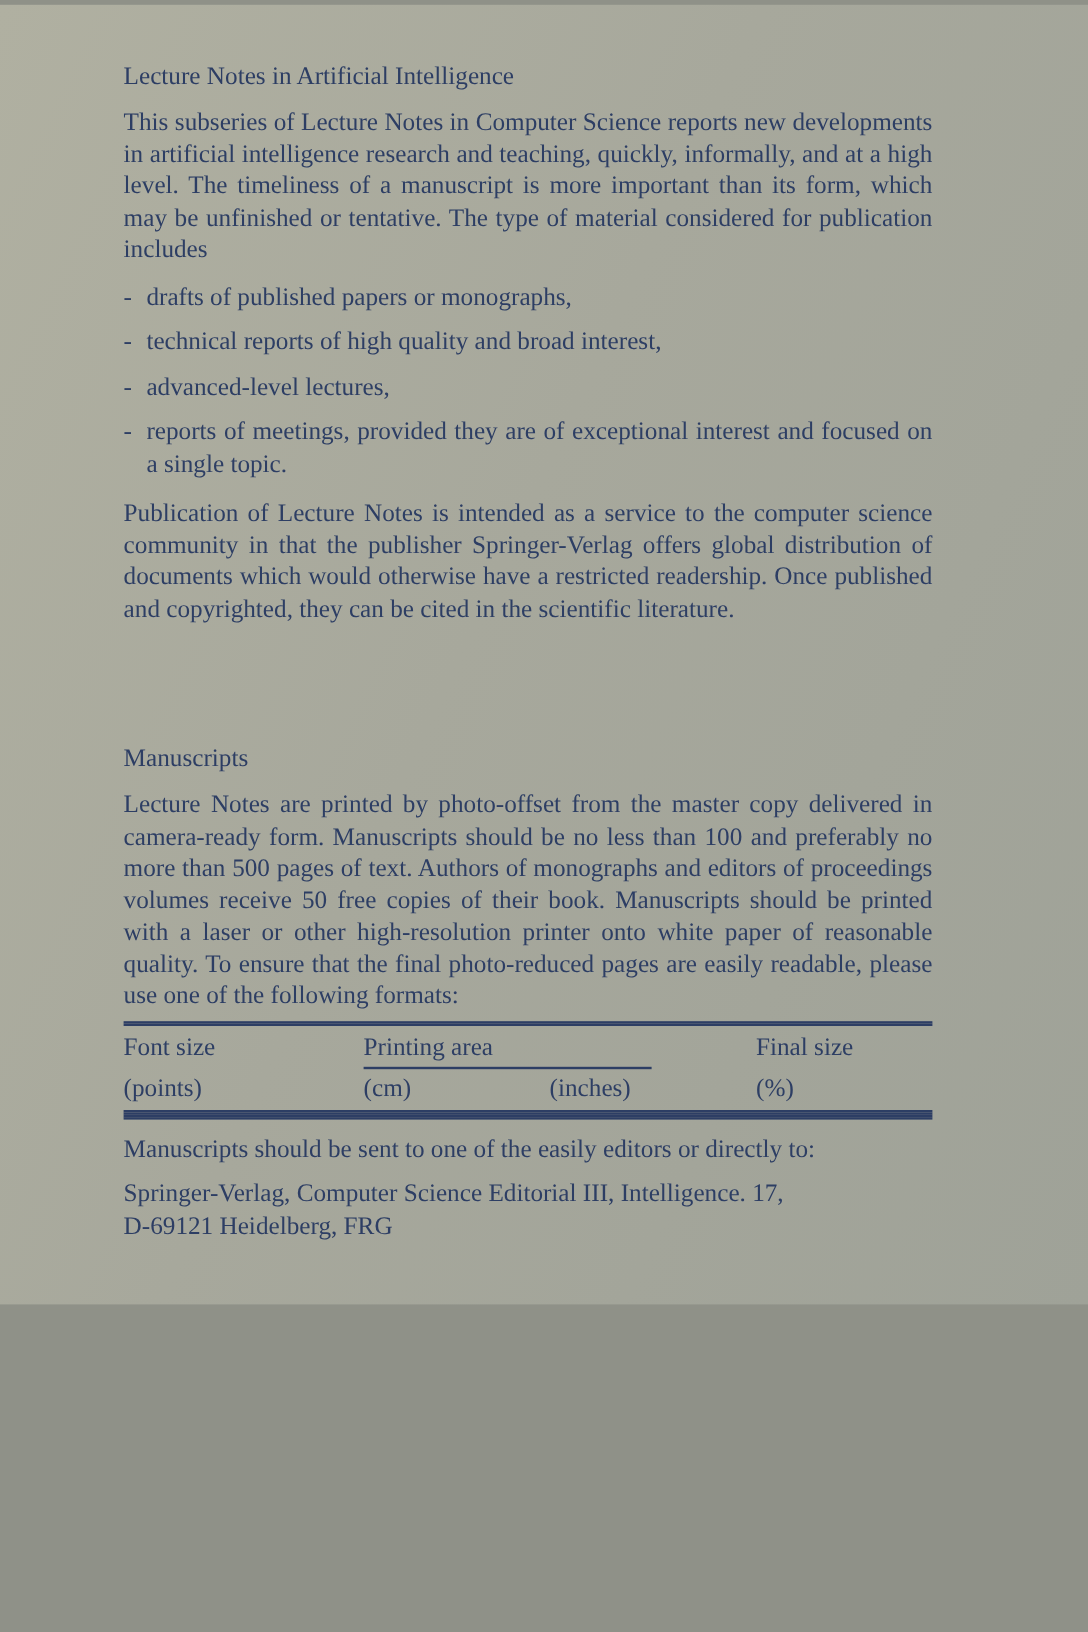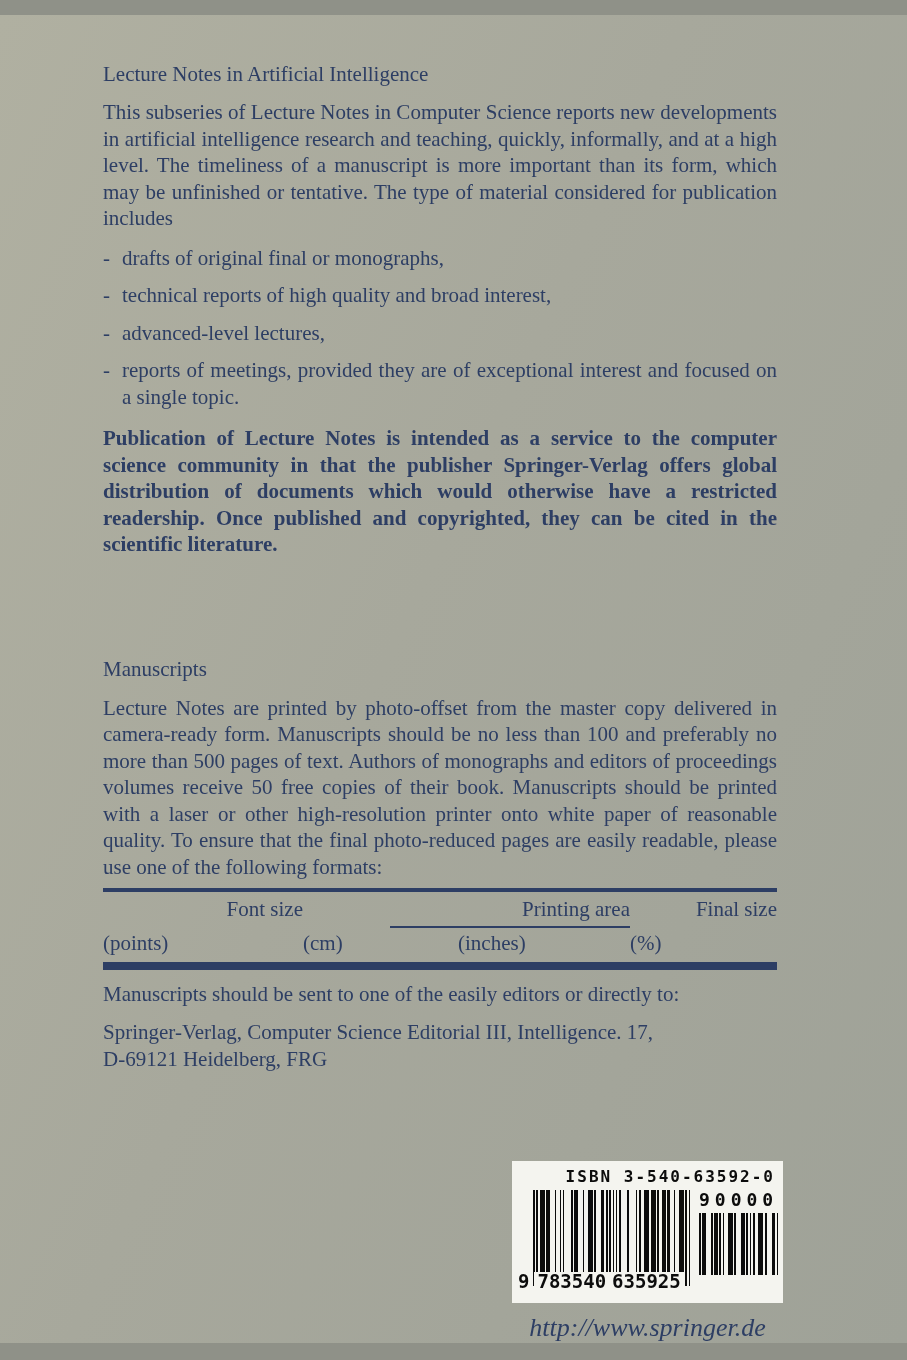--- a/index.html
+++ b/index.html
@@ -6,22 +6,22 @@
     --bg: #a7a89c;
     --ink: #2d3e64;
     --panel: #f4f4ef;
     --bar: #0c0c0c;
   }
   * { margin: 0; padding: 0; box-sizing: border-box; }
   html, body { background: #8f9188; }
   .page {
     position: relative;
     width: 907px;
-    height: 1328px;
-    margin: 15px auto;
+    height: 1083px;
+    margin: 4px auto;
     background: linear-gradient(115deg, #b0b0a1 0%, var(--bg) 45%, #9fa298 100%);
     font-family: "Liberation Serif", "DejaVu Serif", serif;
     color: var(--ink);
     overflow: hidden;
   }
   .content {
     position: absolute;
     left: 103px;
     top: 46px;
     width: 674px;
@@ -32,35 +32,35 @@
   p.body-par { text-align: justify; hyphens: manual; }
   .intro-par { margin-bottom: 13px; }
   .pub-list { list-style: none; }
   .pub-list li {
     display: flex;
     margin-bottom: 11px;
     text-align: justify;
   }
   .pub-list .dash { width: 19px; flex: 0 0 19px; }
   .pub-list .li-text { flex: 1; }
-  .publication-par { margin-top: 15px; font-weight: bold; }
+  .publication-par { margin-top: 15px; }
   .manuscripts-heading { margin-top: 98px; line-height: 27px; }
   .manuscripts-par { margin-top: 12px; }
 
   
   .fmt-table { margin-top: 8px; }
   .rule-double {
     height: 3px;
     border-top: 2px solid var(--ink);
     border-bottom: 2px solid var(--ink);
   }
   .t-row { display: grid; grid-template-columns: 200px 155px 172px 147px; }
   .t-row.grouped { display: grid; grid-template-columns: 200px 327px 147px; }
   .t-row .cell { line-height: 26px; }
-  .hdr1 .cell { padding-top: 4px; text-align: right; }
+  .hdr1 .cell { padding-top: 4px; }
   .group-cell .group-underline {
     display: inline-block;
     width: 240px;
     padding-bottom: 4px;
     border-bottom: 2px solid var(--ink);
   }
   .hdr2 .cell { padding: 2px 0 6px 0; }
   .data-rows { padding: 5px 0 6px 0; }
   .data-rows .t-row .cell { line-height: 26px; }
 
@@ -134,21 +134,21 @@
 <div class="page">
   <div class="content">
 
     <div class="series-title">Lecture Notes in Artificial Intelligence</div>
 
     <p class="body-par intro-par">This subseries of Lecture Notes in Computer Science reports new devel­opments in artificial intelligence research and teaching, quickly, informally, and at a high level. The timeliness of a manuscript is more important than its form, which may be unfinished or tentative. The type of material considered for publication includes</p>
 
     <ul class="pub-list">
       <li>
         <span class="dash">-</span>
-        <span class="li-text">drafts of original final or monographs,</span>
+        <span class="li-text">drafts of published papers or monographs,</span>
       </li>
       <li>
         <span class="dash">-</span>
         <span class="li-text">technical reports of high quality and broad interest,</span>
       </li>
       <li>
         <span class="dash">-</span>
         <span class="li-text">advanced-level lectures,</span>
       </li>
       <li>

